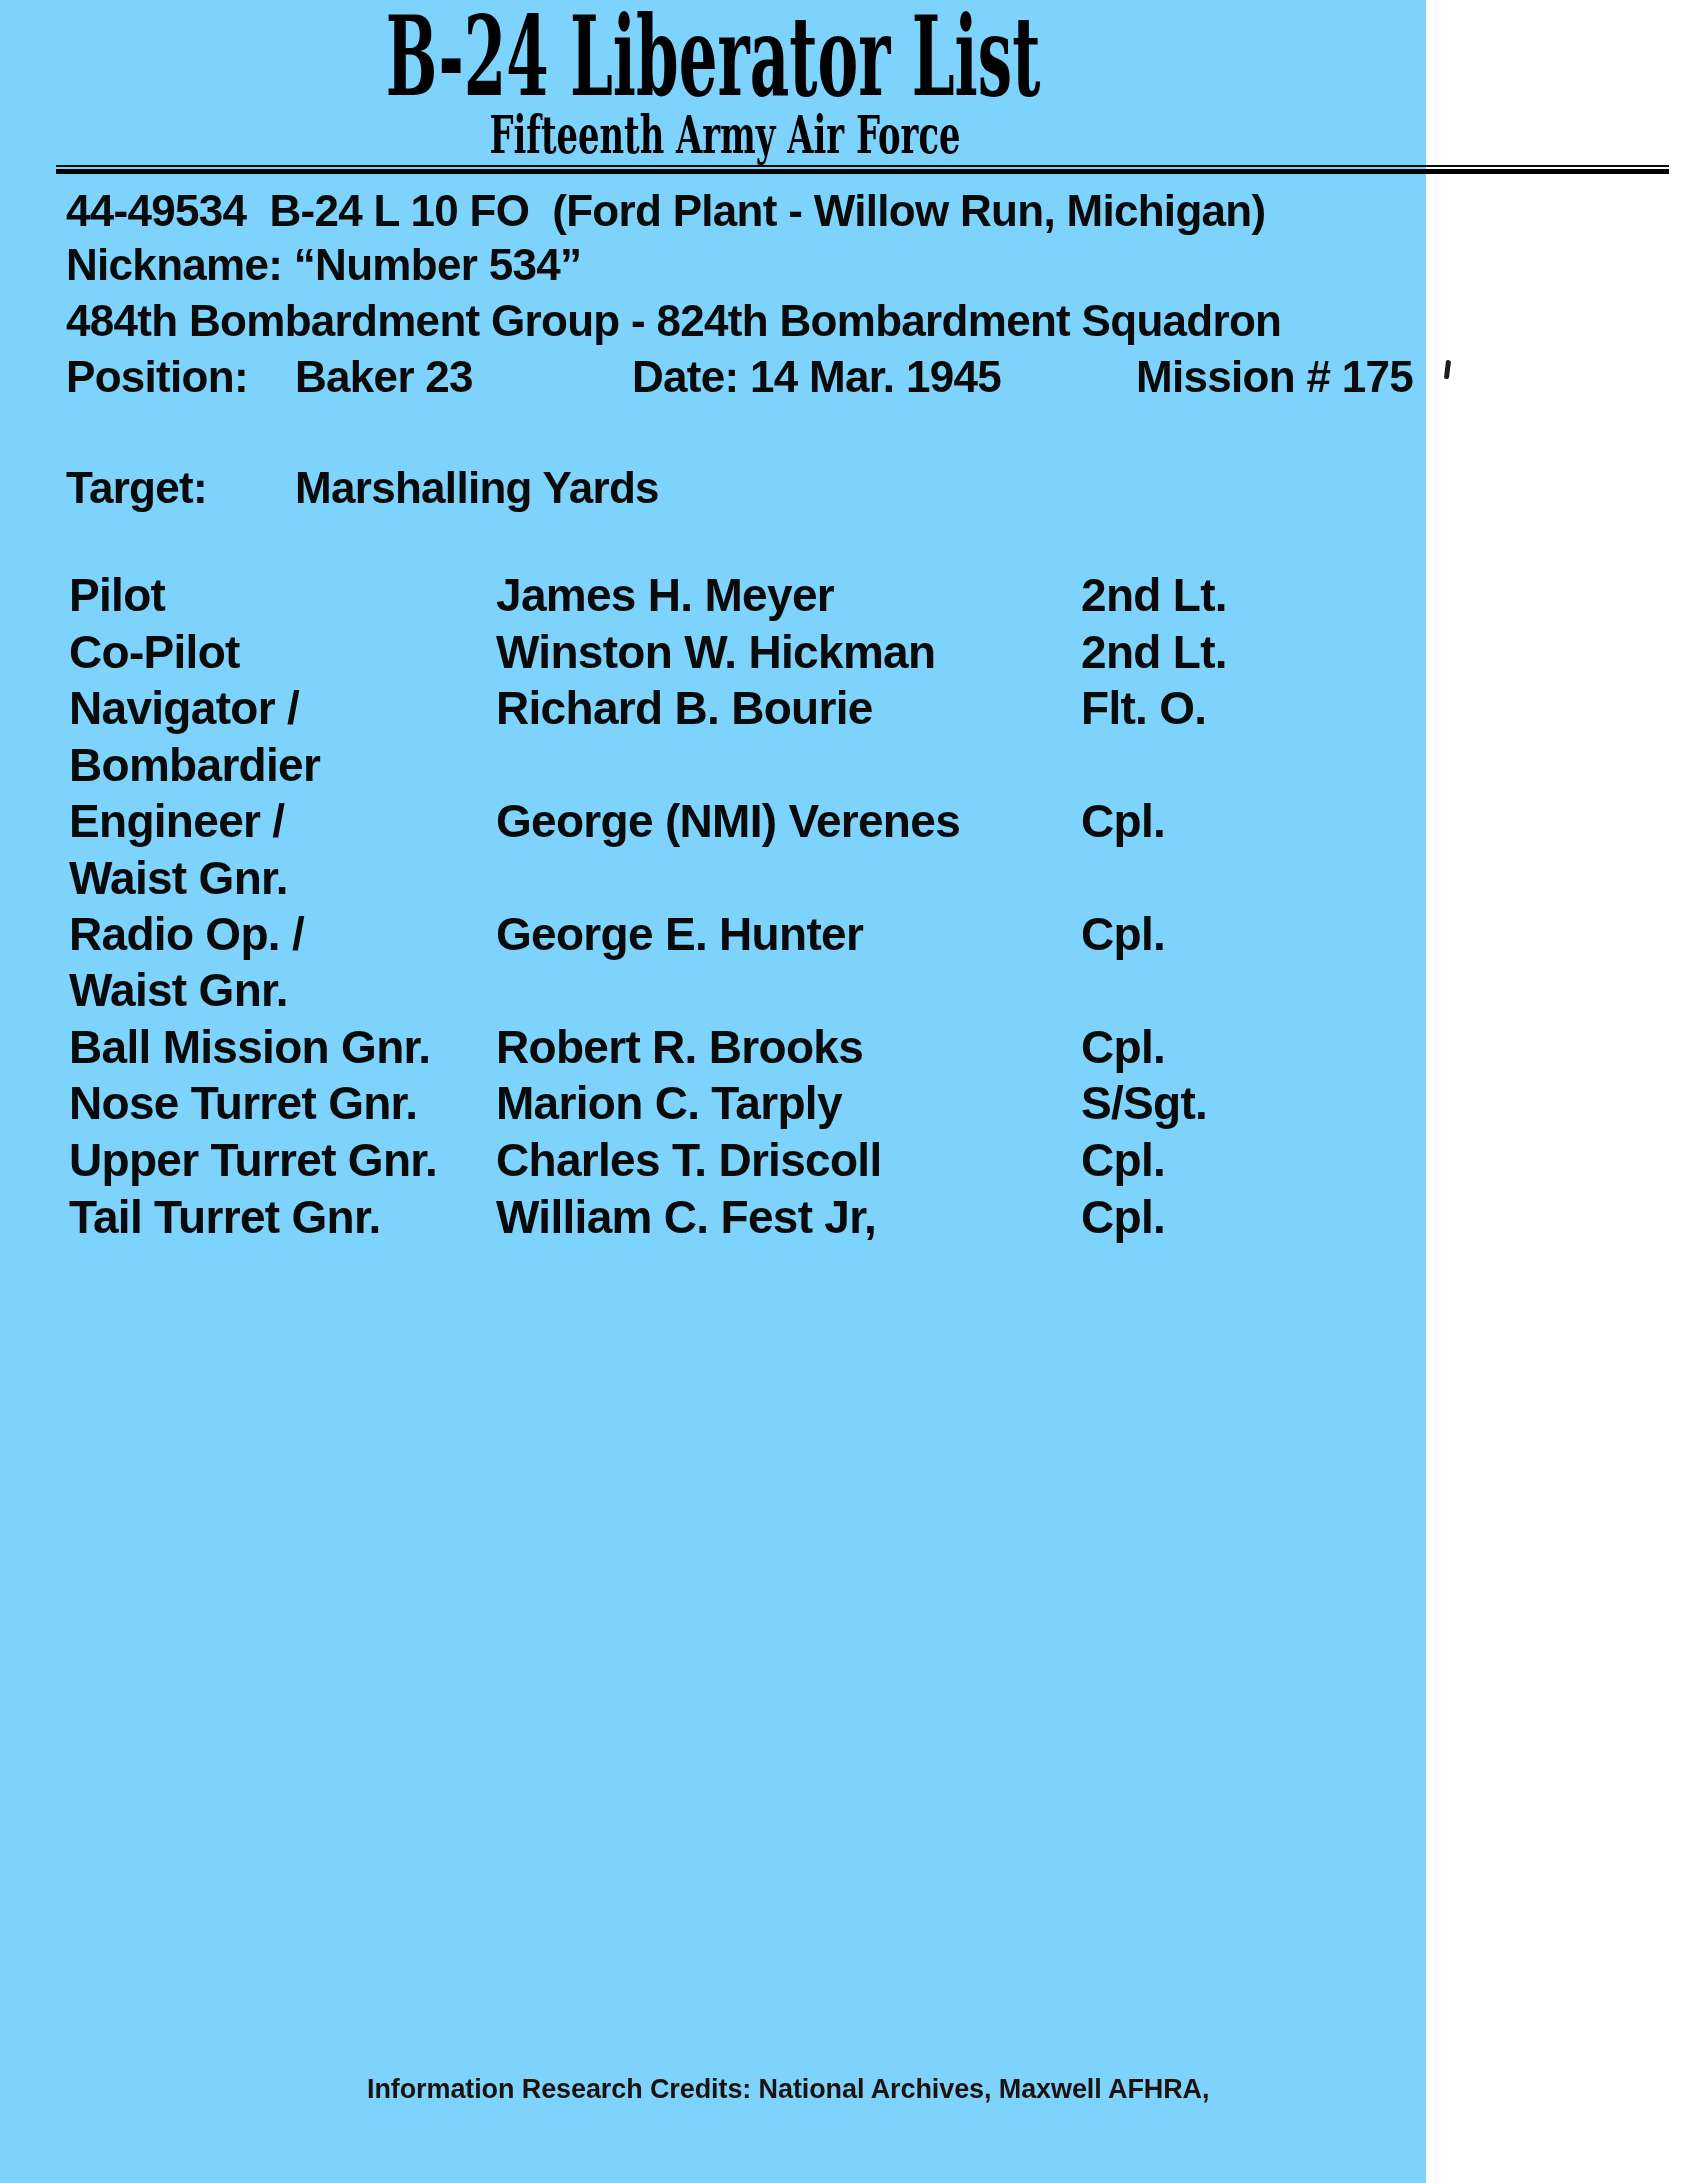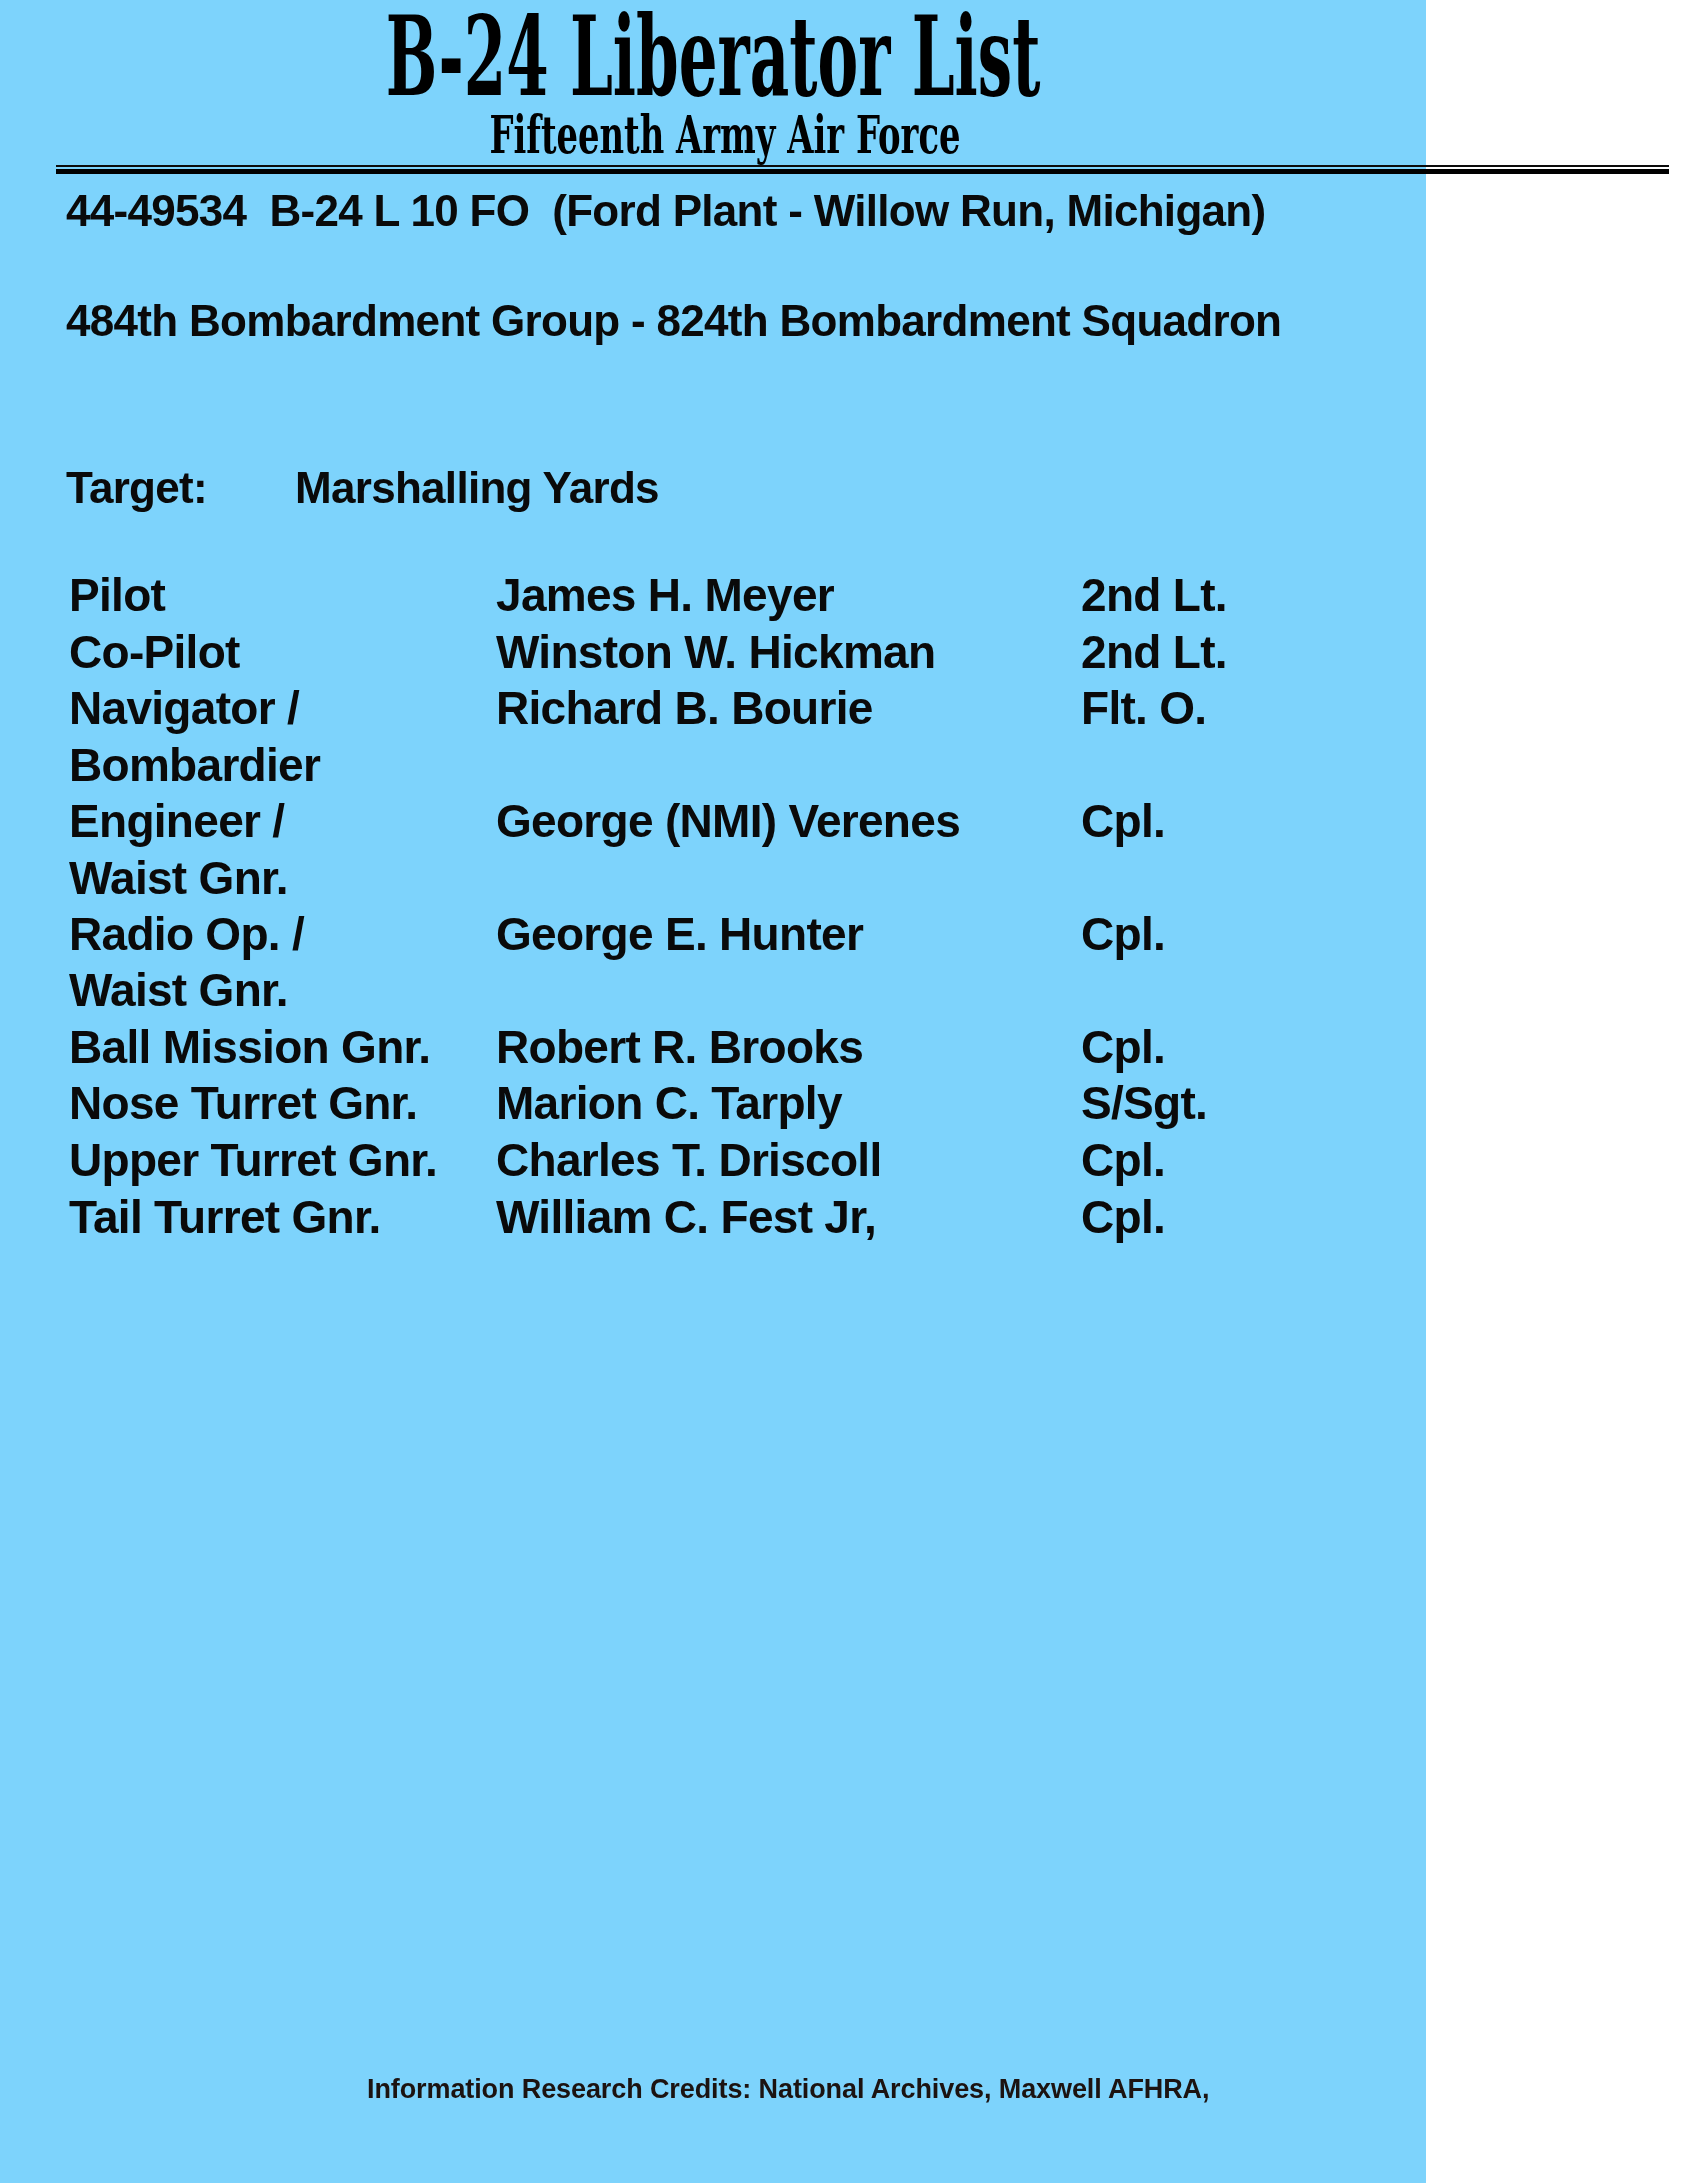--- a/index.html
+++ b/index.html
@@ -129,25 +129,35 @@
   <div class="rule">
     <div class="thin"></div>
     <div class="gap"></div>
     <div class="thick"></div>
   </div>
 
   <div class="line" style="top:185px">
     <span class="at x-label">44-49534  B-24 L 10 FO  (Ford Plant - Willow Run, Michigan)</span>
   </div>
 
+  <div class="line" style="top:239px">
+    <span class="at x-label">Nickname: “Number 534”</span>
+  </div>
 
   <div class="line" style="top:295px">
     <span class="at x-label">484th Bombardment Group - 824th Bombardment Squadron</span>
   </div>
 
+  <div class="line" style="top:351px">
+    <span class="at x-label">Position:</span>
+    <span class="at x-value">Baker 23</span>
+    <span class="at x-date">Date: 14 Mar. 1945</span>
+    <span class="at x-mission">Mission # 175</span>
+    <span class="stray-mark"></span>
+  </div>
 
 
   <div class="line" style="top:462px">
     <span class="at x-label">Target:</span>
     <span class="at x-value">Marshalling Yards</span>
   </div>
 
   <div class="crew-row" style="top:568px">
     <span class="role">Pilot</span>
     <span class="name">James H. Meyer</span>

